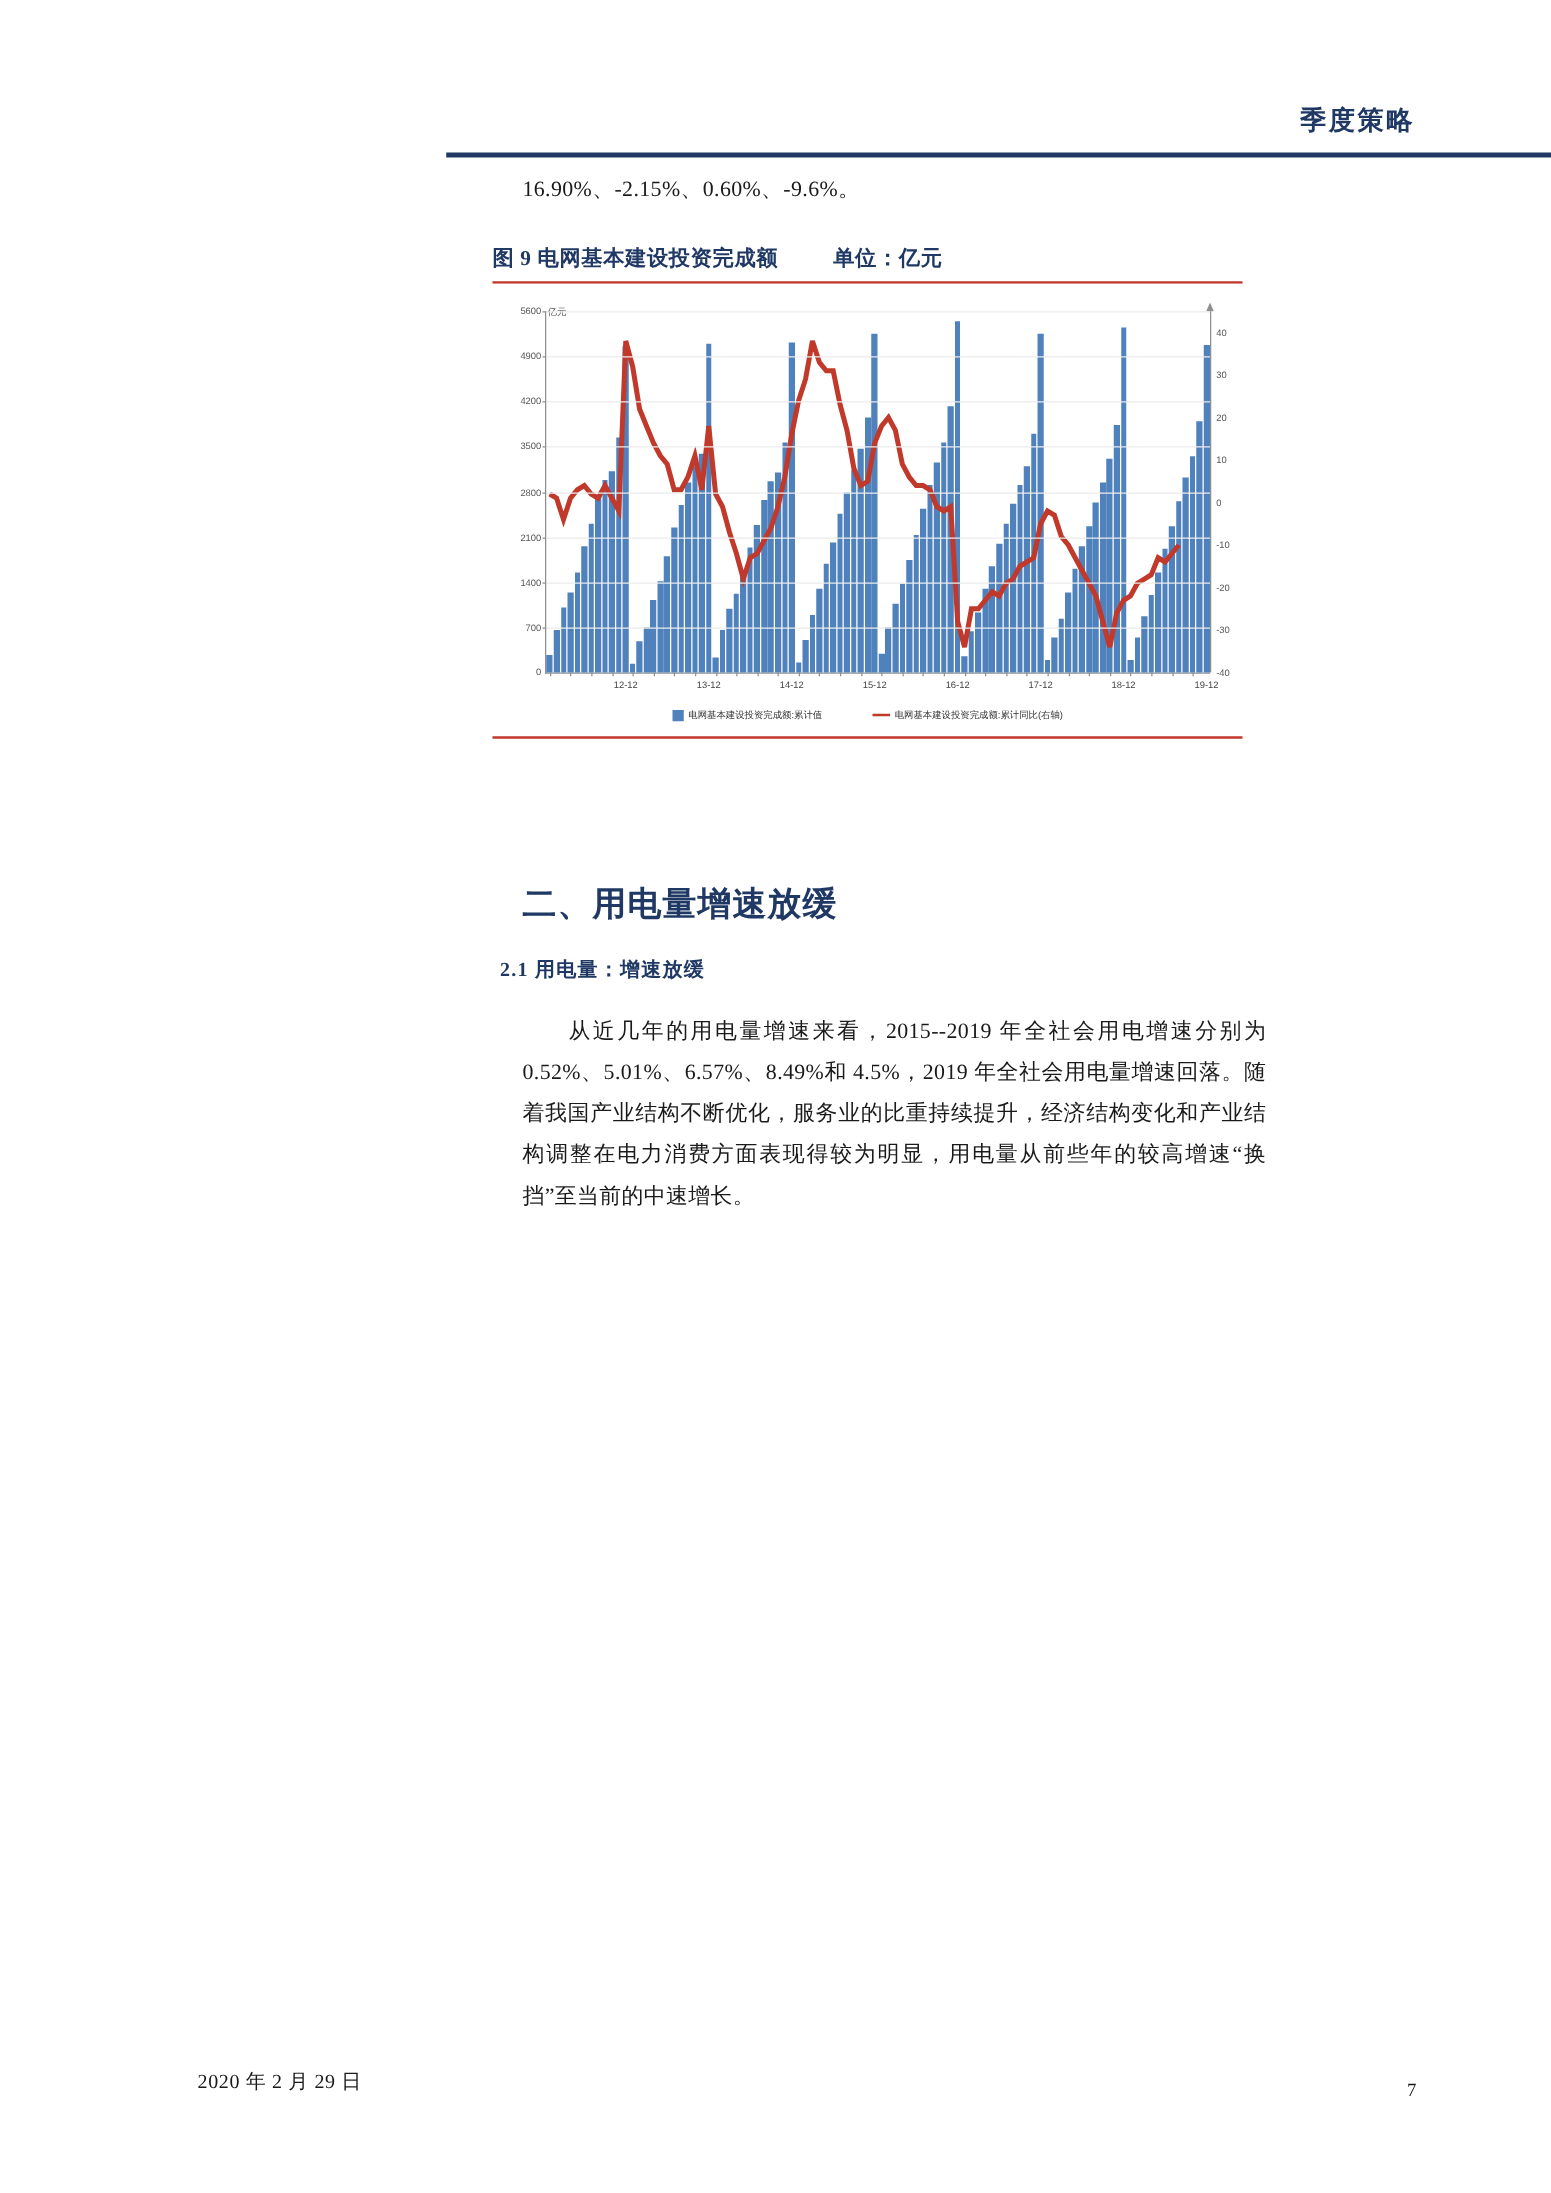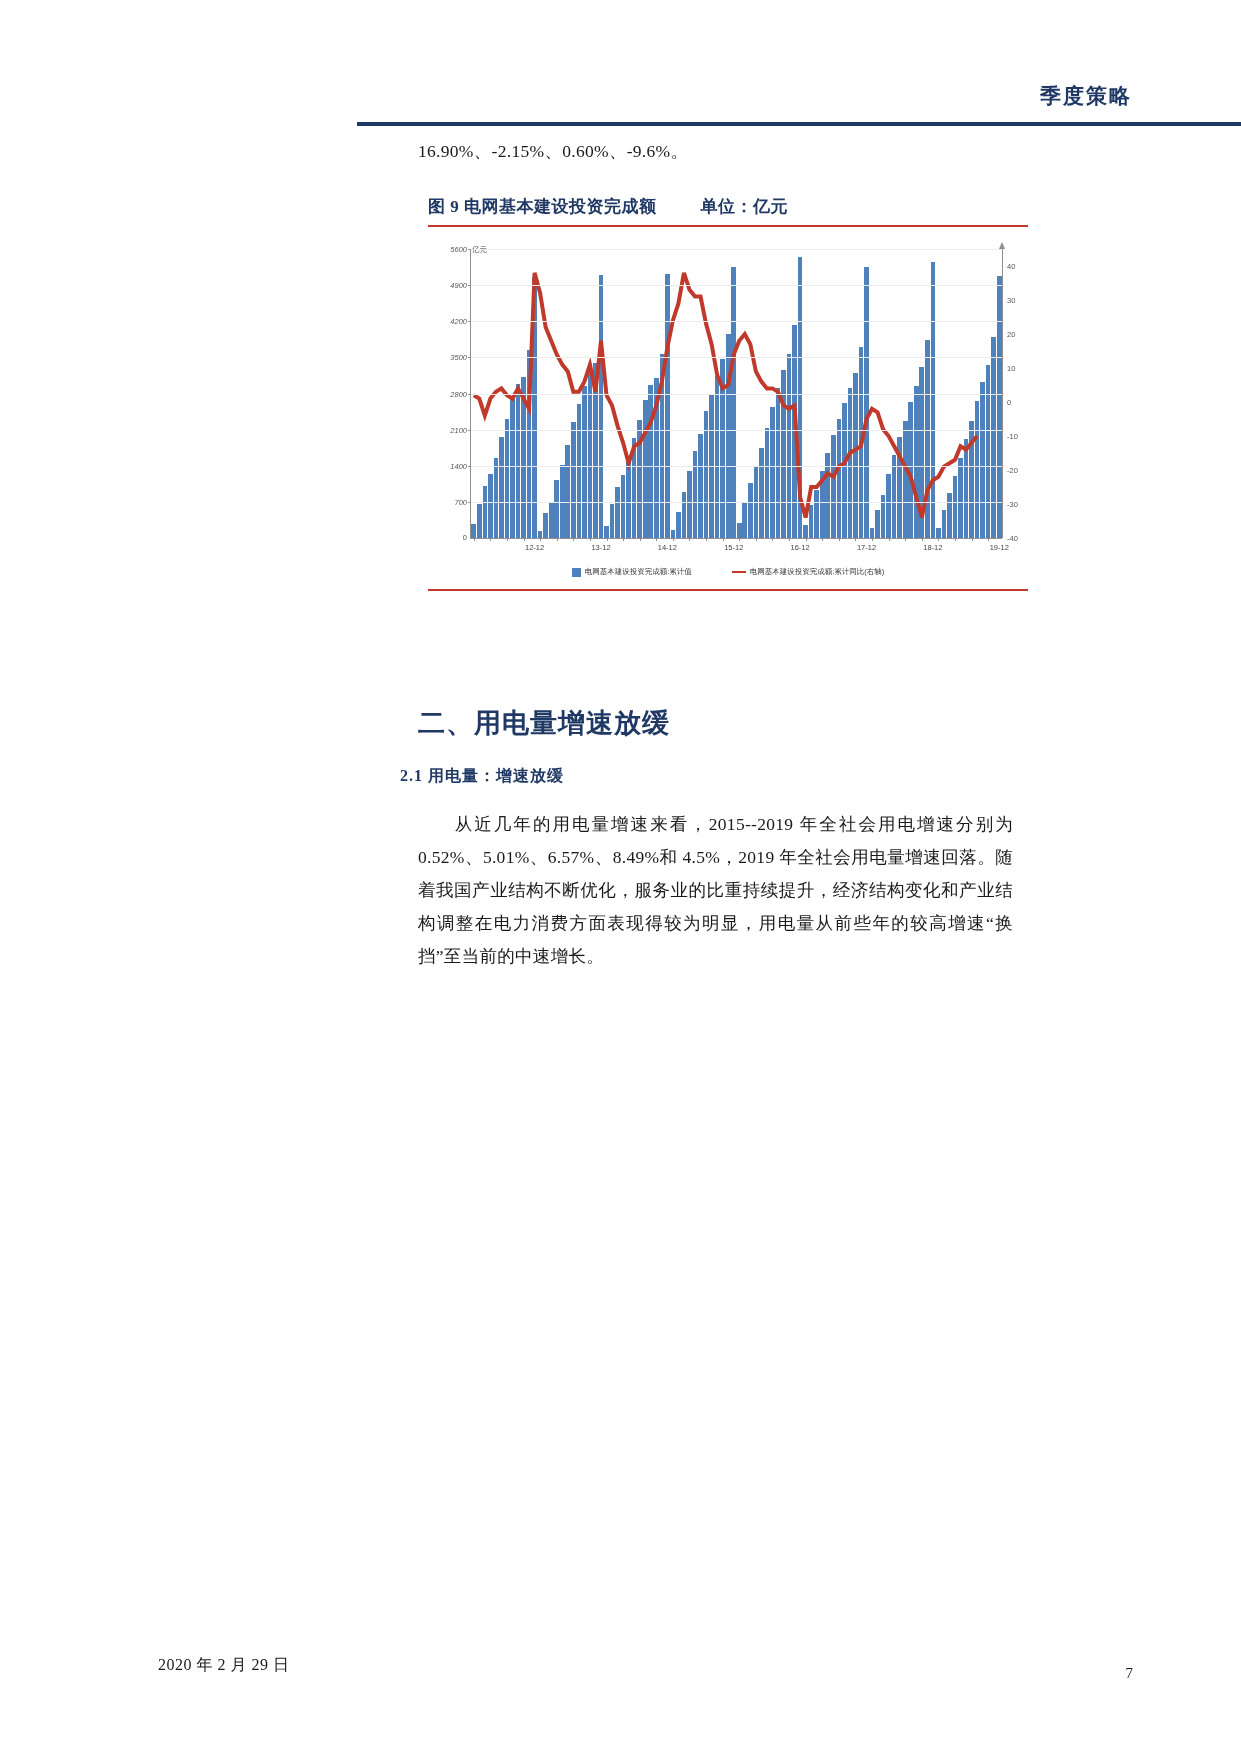--- a/index.html
+++ b/index.html
@@ -84,21 +84,21 @@
     color: #1a1a1a;
     text-align: justify;
     margin: 0 0 2px 0;
     letter-spacing: 0.3px;
   }
   .para.indent { text-indent: 2.1em; }
 
   
   .figure-block {
     position: absolute;
-    left: 428px; top: 195px;
+    left: 394px; top: 195px;
     width: 600px;
   }
   .fig-caption {
     font-family: "Liberation Serif", serif;
     font-size: 17px;
     font-weight: bold;
     color: #1f3864;
     letter-spacing: 0.5px;
     margin-bottom: 7px;
     white-space: nowrap;
@@ -152,21 +152,20 @@
   }
   .ytick {
     position: absolute;
     right: 100%;
     margin-right: 4px;
     transform: translateY(-50%);
     font-family: "Liberation Sans", sans-serif;
     font-size: 7.5px;
     color: #555;
     white-space: nowrap;
-    font-style: italic;
   }
   .ytick-r {
     position: absolute;
     left: 100%;
     margin-left: 5px;
     transform: translateY(-50%);
     font-family: "Liberation Sans", sans-serif;
     font-size: 7.5px;
     color: #555;
     white-space: nowrap;

